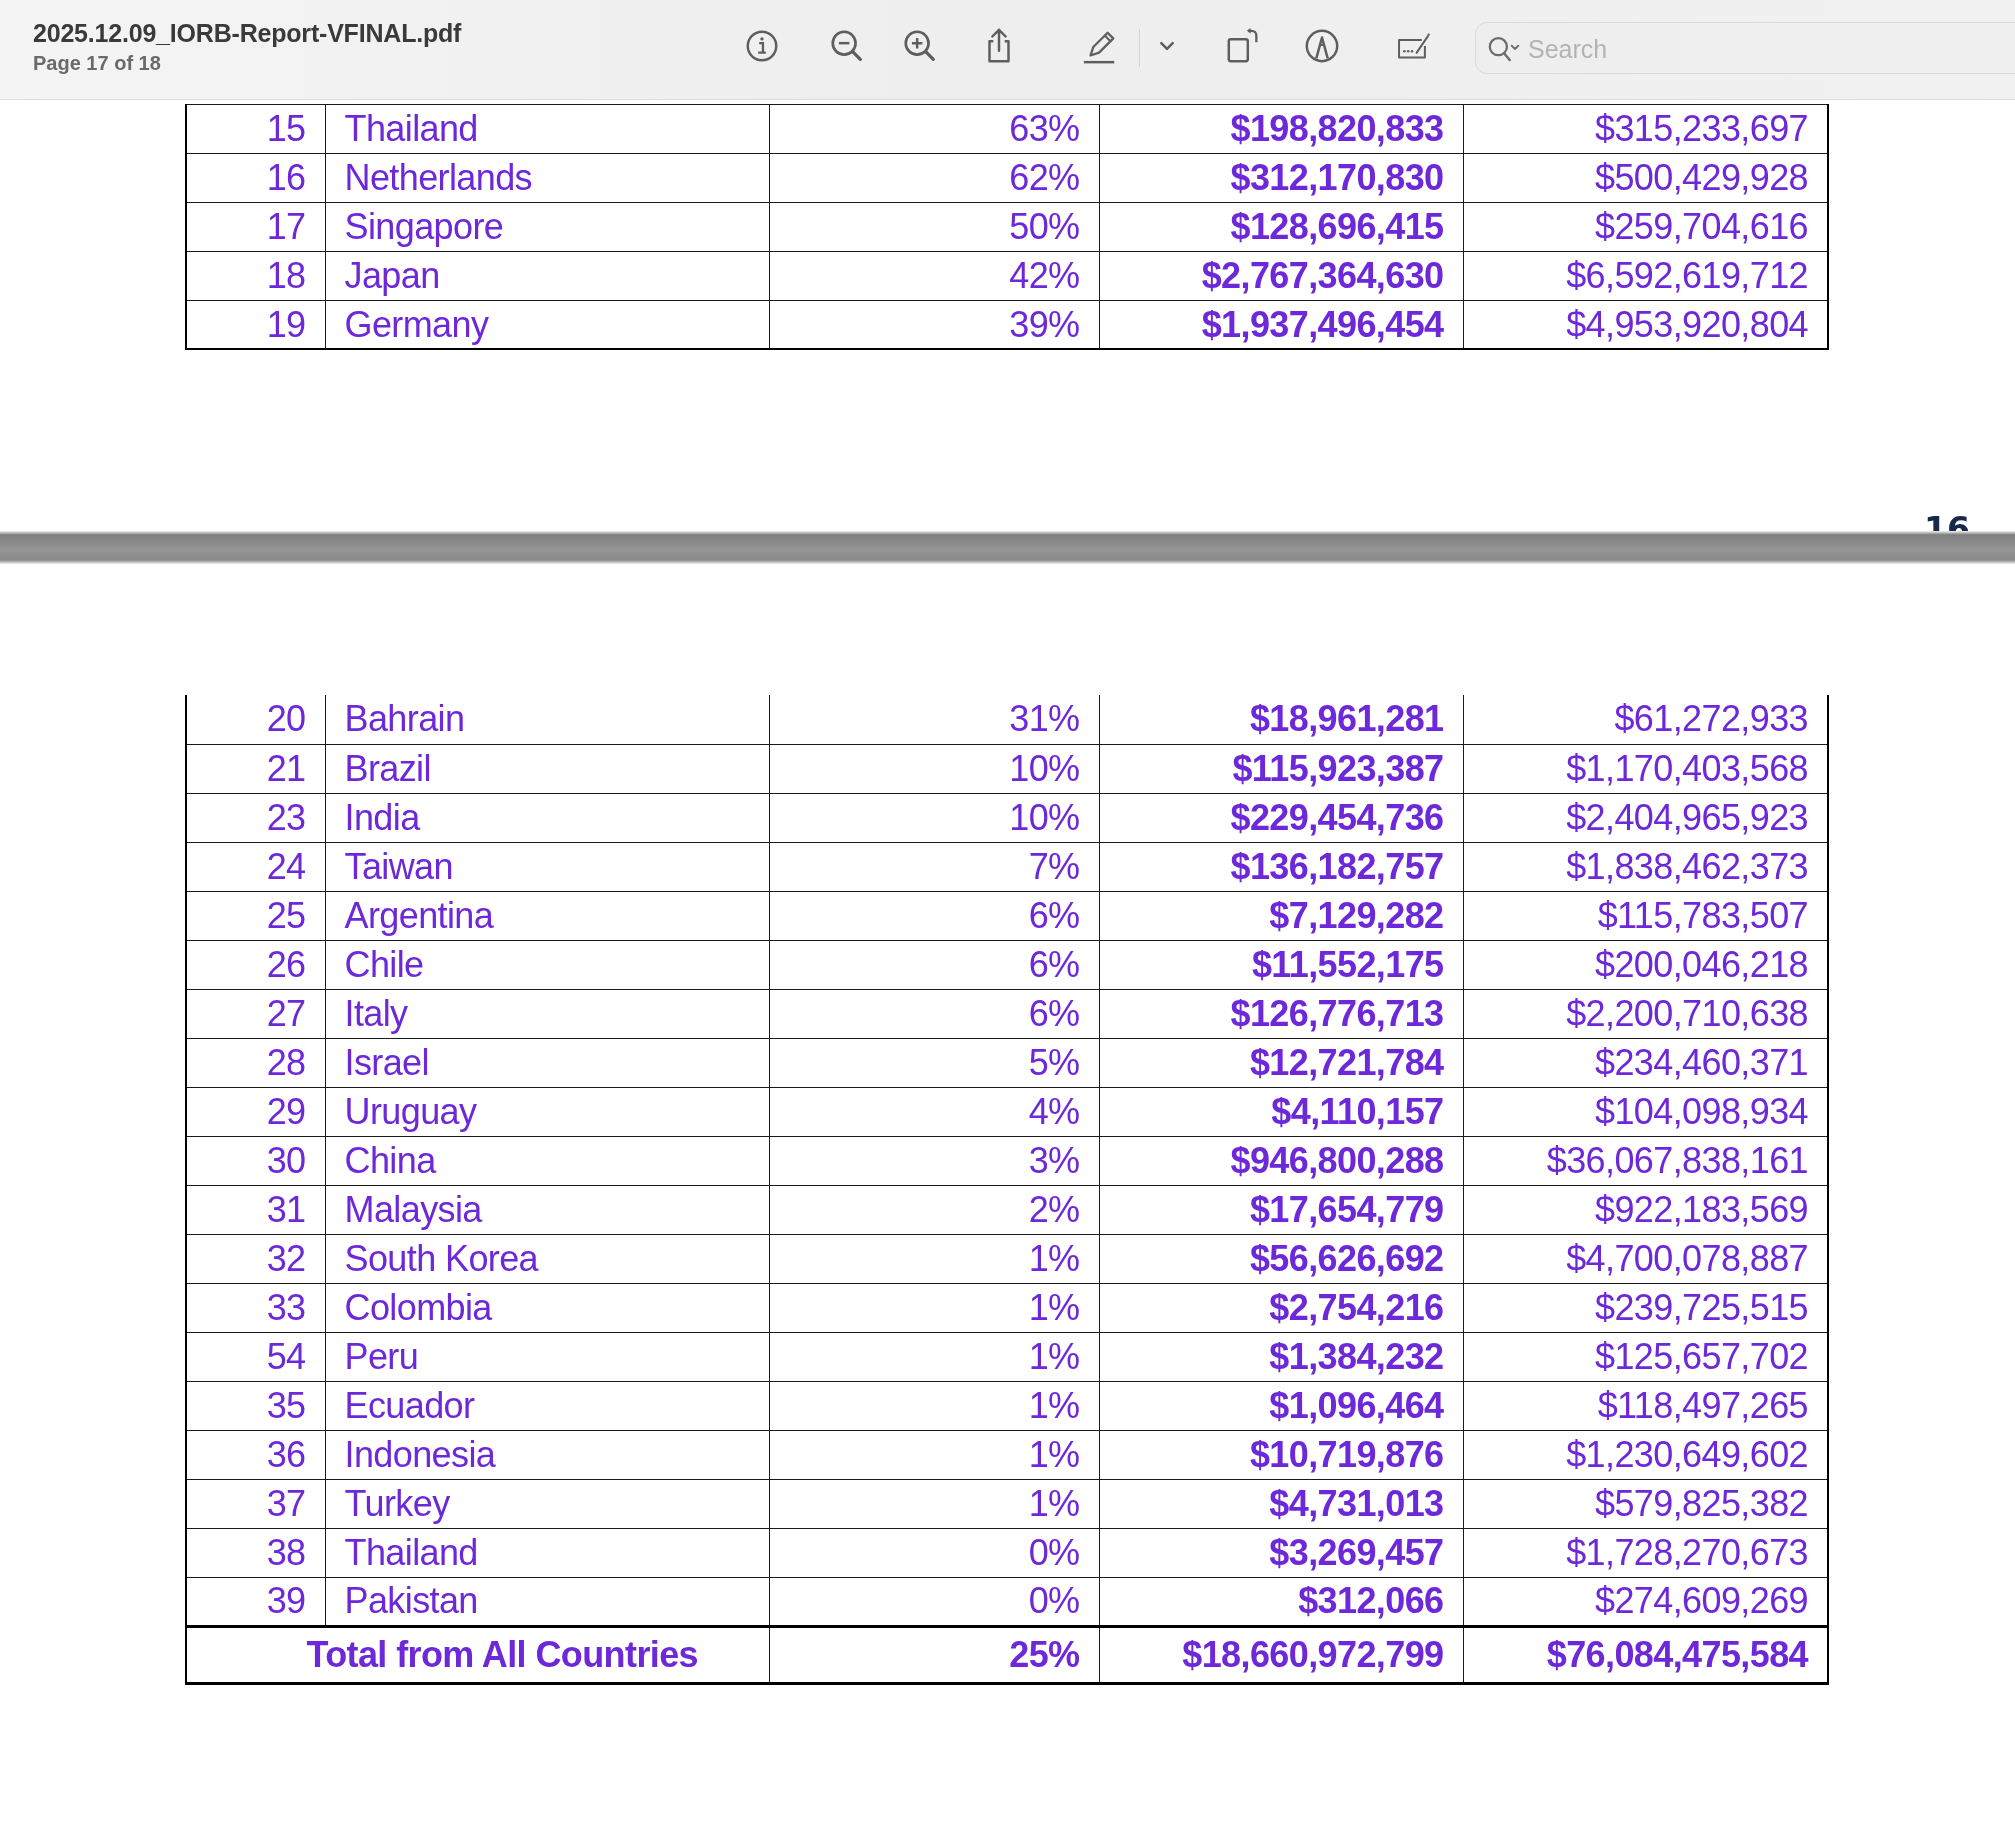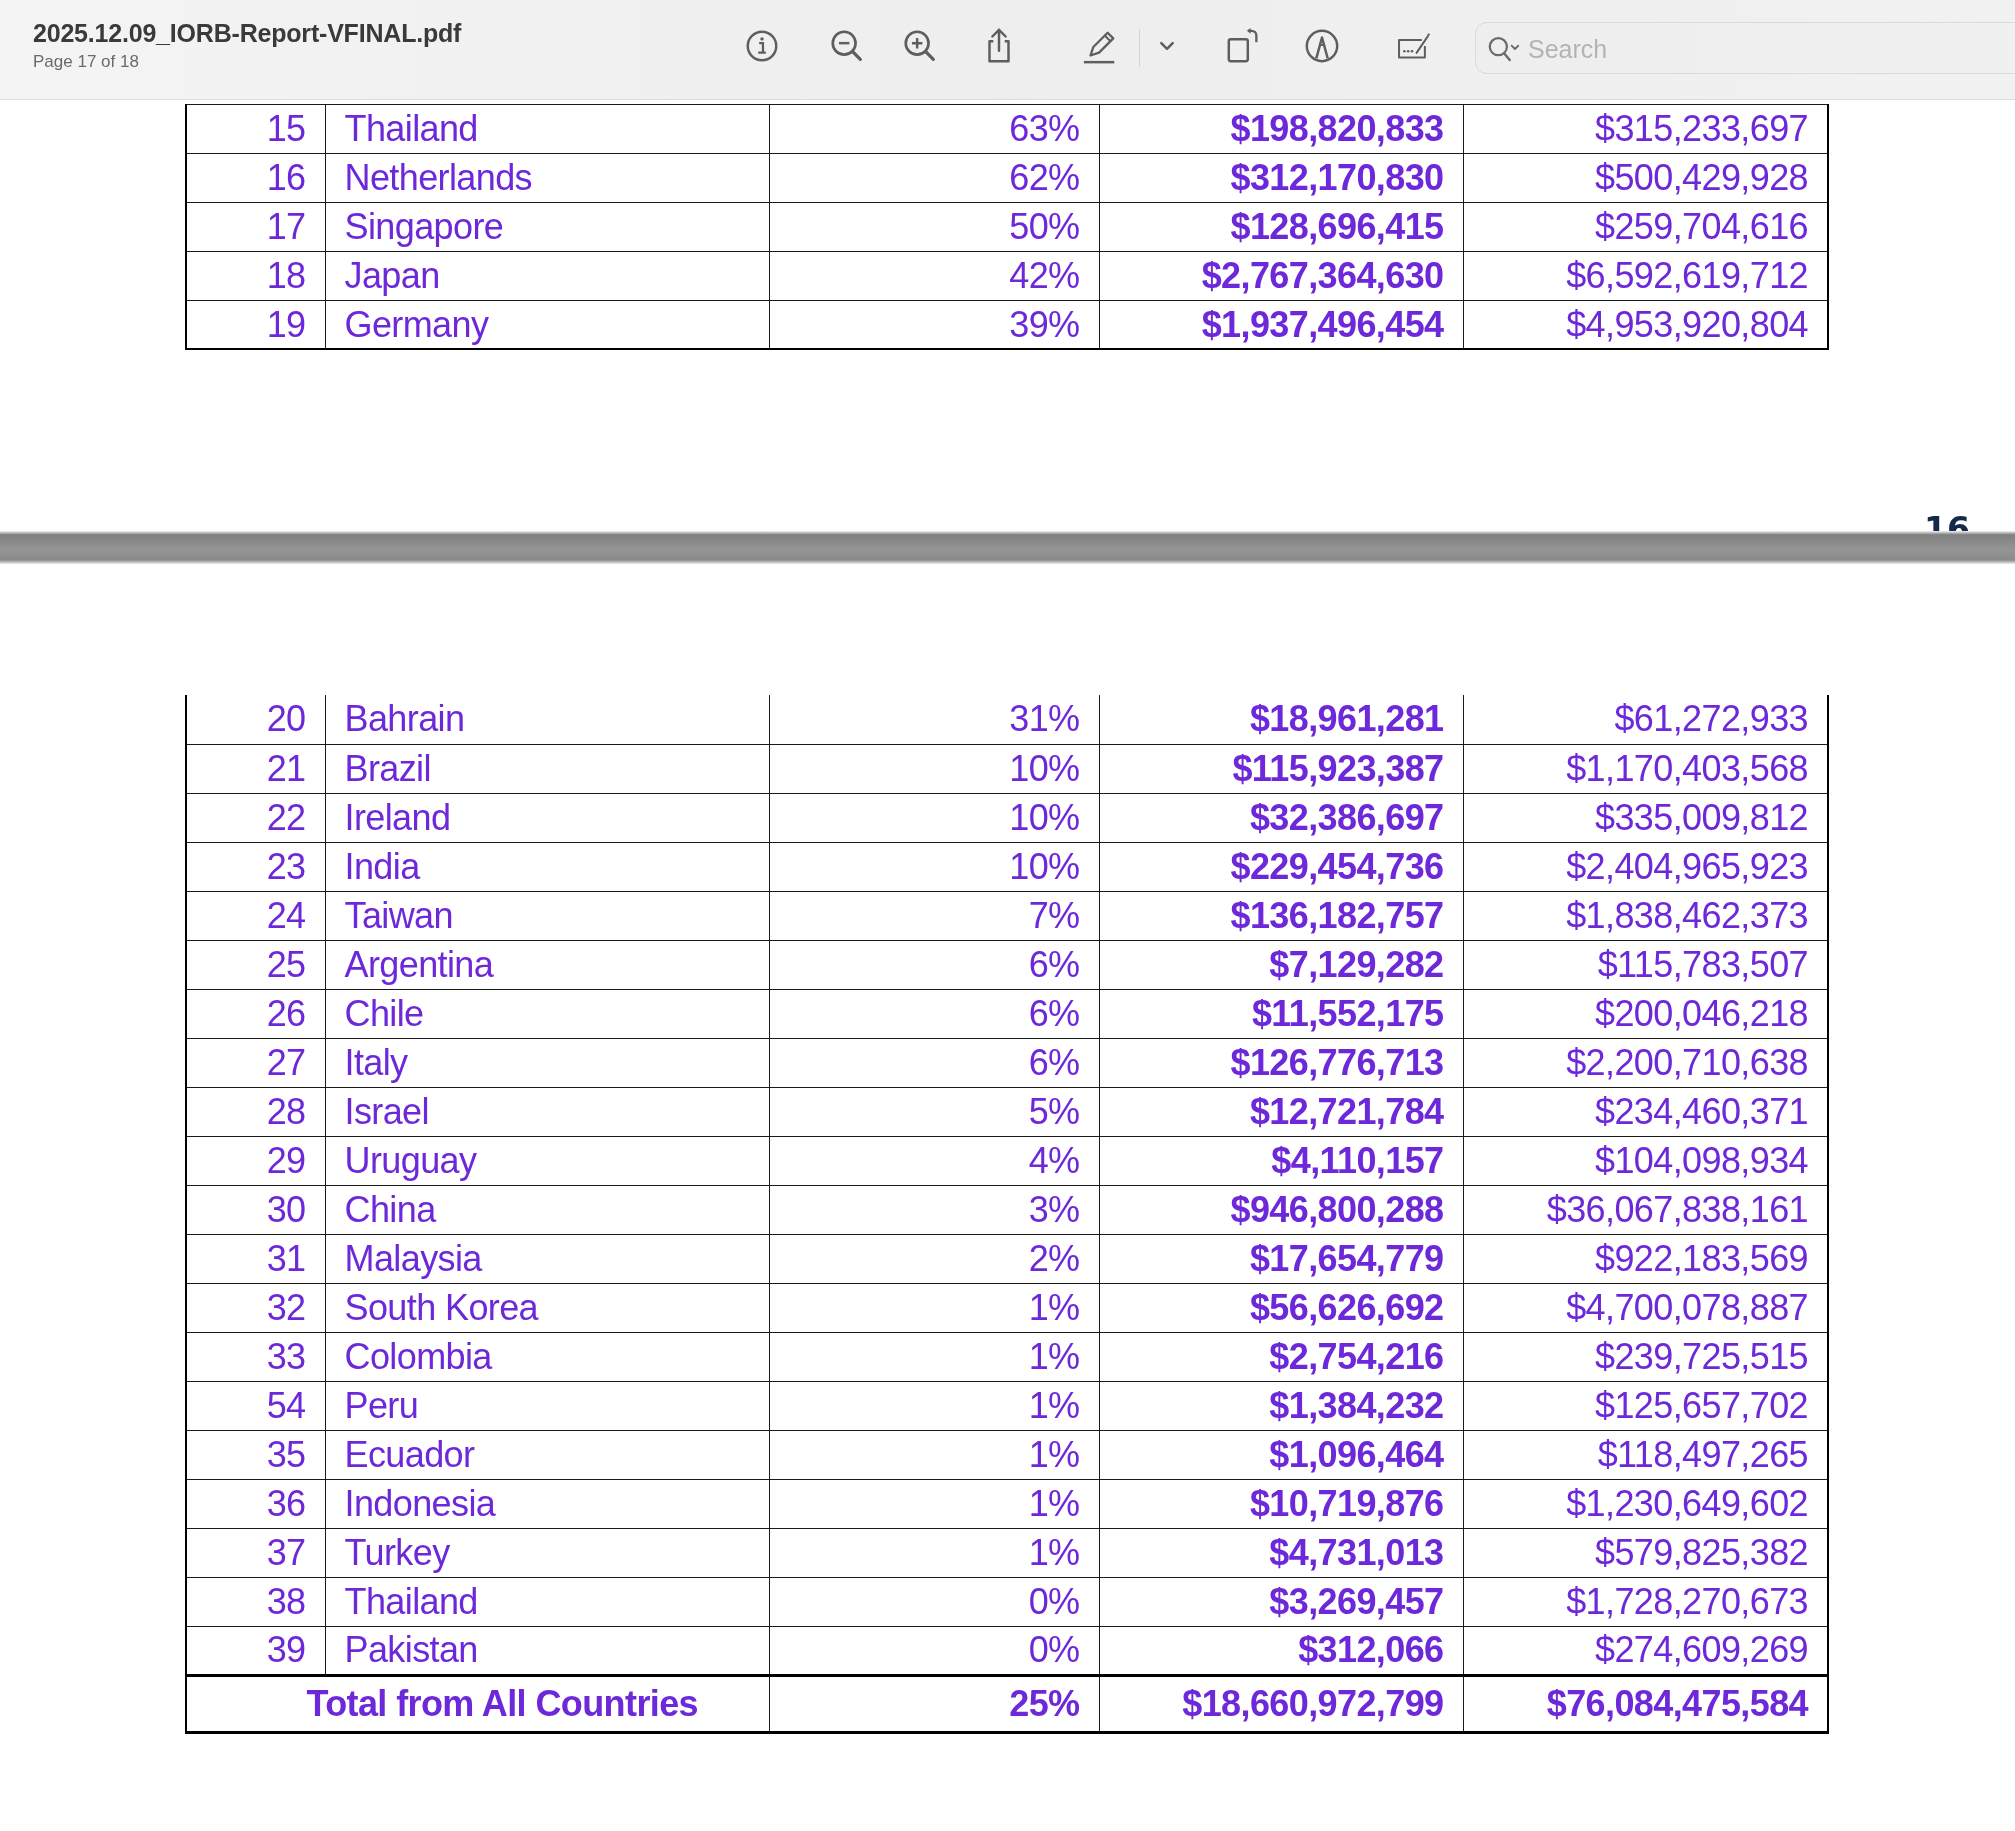--- a/index.html
+++ b/index.html
@@ -16,21 +16,21 @@
     z-index: 10;
   }
   .doc-title {
     position: absolute; left: 33px; top: 19px;
     font-size: 25px; font-weight: bold; color: #3a3a3a;
     font-family: "Liberation Sans", sans-serif;
     letter-spacing: -0.2px;
   }
   .doc-subtitle {
     position: absolute; left: 33px; top: 52px;
-    font-size: 17px; color: #6a6a6a;
+    font-size: 20px; color: #6a6a6a; font-weight: bold;
   }
   .tb-icon {
     position: absolute; top: 27px; width: 38px; height: 38px;
     display: flex; align-items: center; justify-content: center;
     cursor: pointer;
   }
   .tb-icon svg { width: 38px; height: 38px; }
   .tb-sep {
     position: absolute; left: 1139px; top: 29px; width: 1px; height: 38px;
     background: #d4d4d4;
@@ -231,27 +231,20 @@
           <td class="c-v2">$61,272,933</td>
         </tr>
         <tr>
           <td class="c-rank">21</td>
           <td class="c-country">Brazil</td>
           <td class="c-pct">10%</td>
           <td class="c-v1">$115,923,387</td>
           <td class="c-v2">$1,170,403,568</td>
         </tr>
         <tr>
-          <td class="c-rank">22</td>
-          <td class="c-country">Ireland</td>
-          <td class="c-pct">10%</td>
-          <td class="c-v1">$32,386,697</td>
-          <td class="c-v2">$335,009,812</td>
-        </tr>
-        <tr>
           <td class="c-rank">23</td>
           <td class="c-country">India</td>
           <td class="c-pct">10%</td>
           <td class="c-v1">$229,454,736</td>
           <td class="c-v2">$2,404,965,923</td>
         </tr>
         <tr>
           <td class="c-rank">24</td>
           <td class="c-country">Taiwan</td>
           <td class="c-pct">7%</td>

